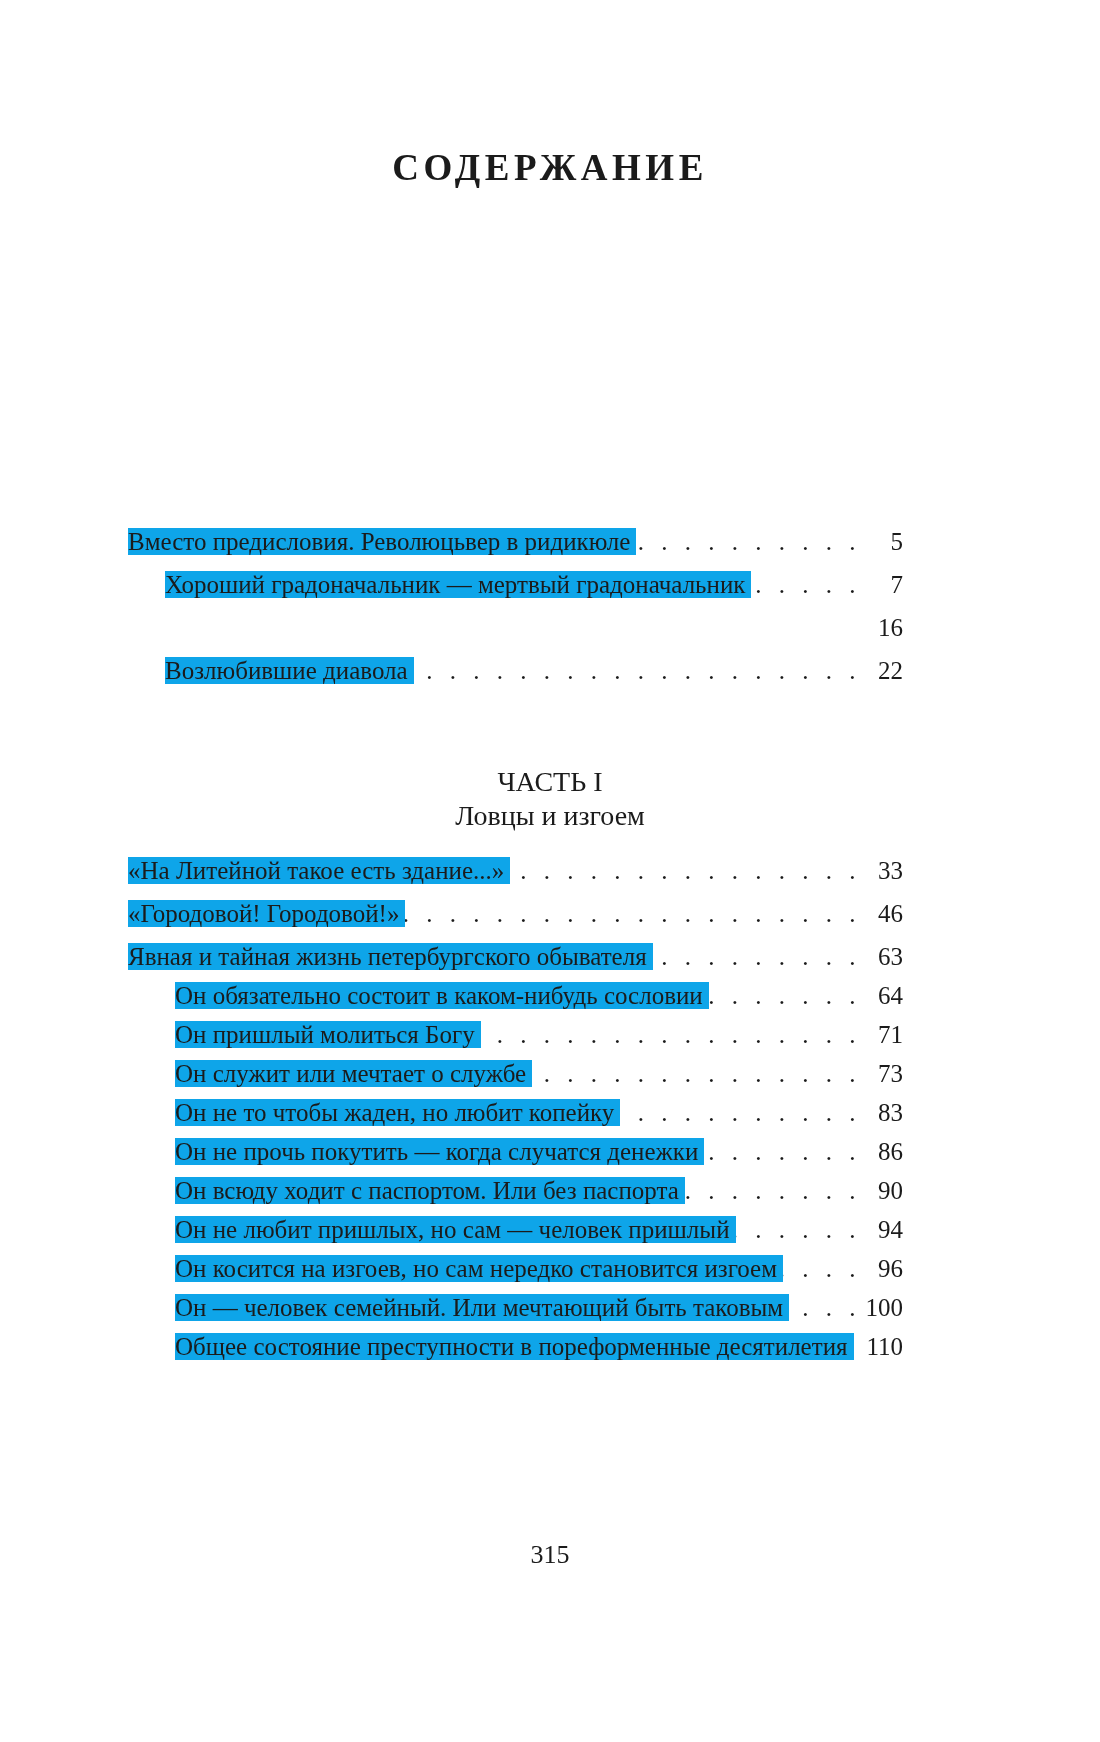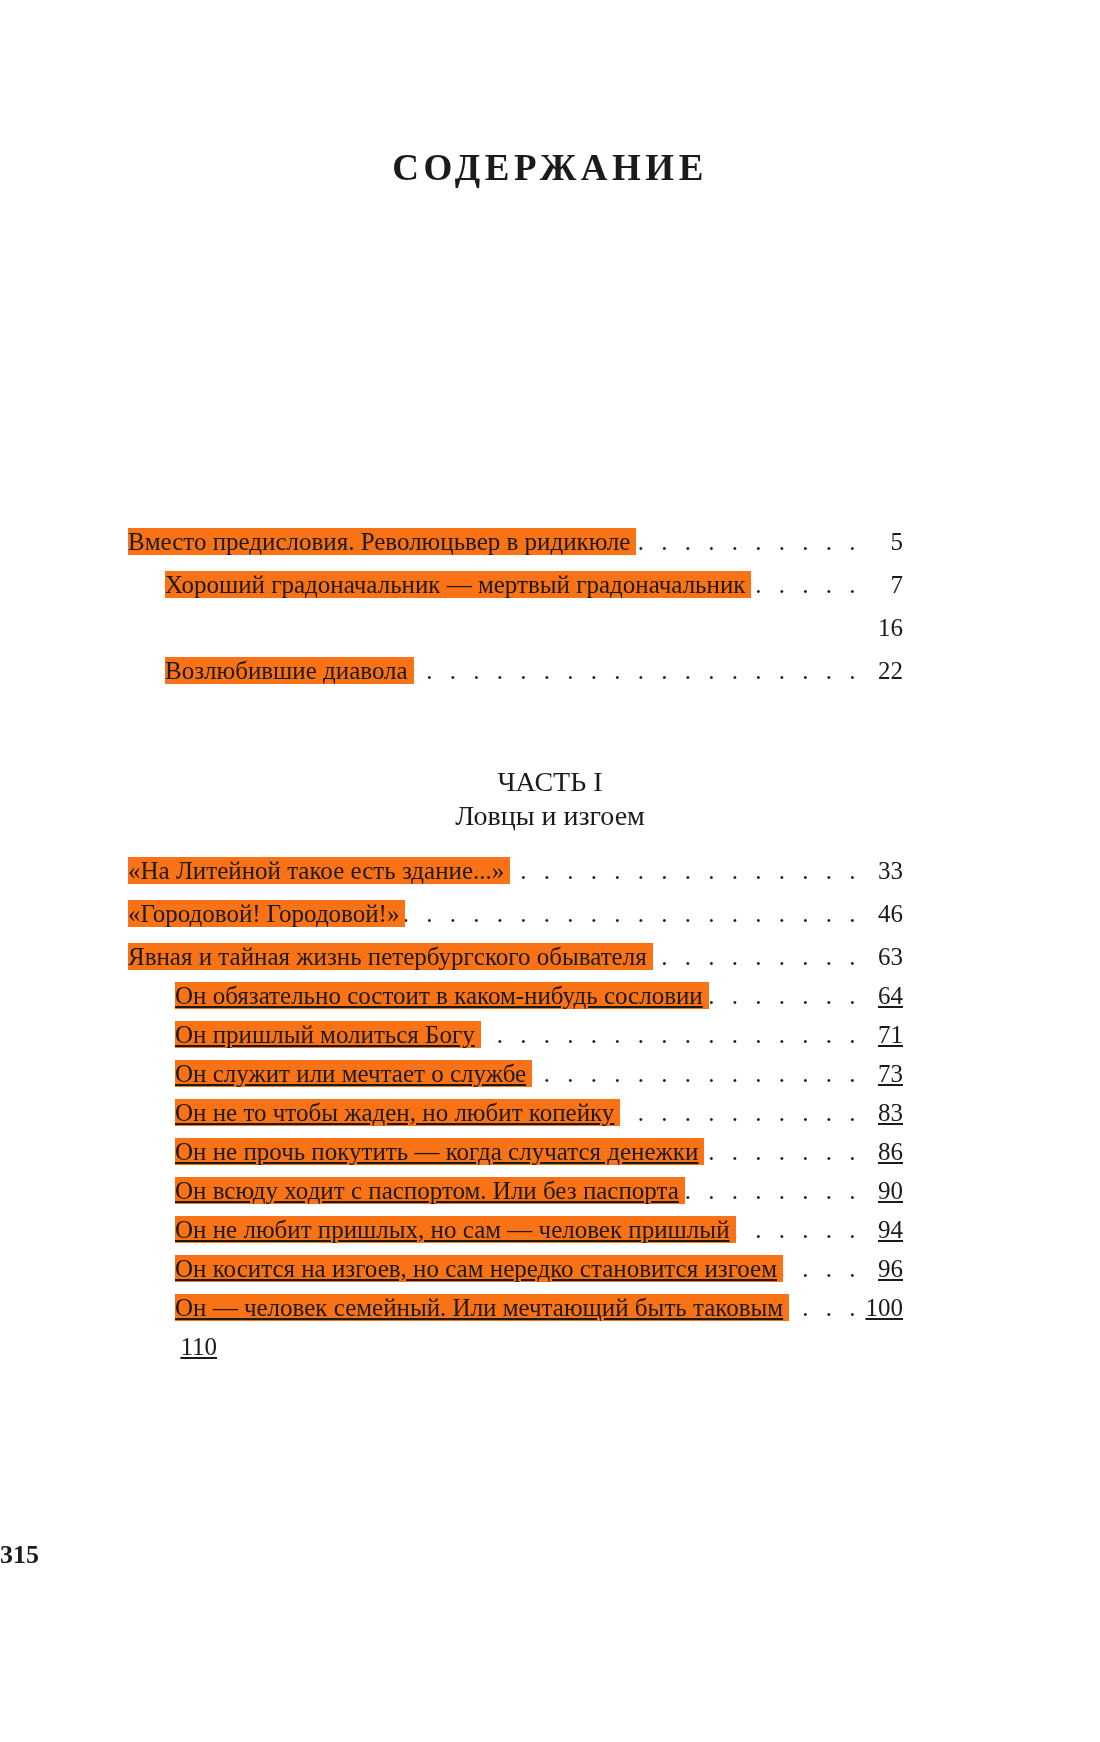--- a/index.html
+++ b/index.html
@@ -36,28 +36,28 @@
     }
     .toc-block-preface { top: 525px; }
     .toc-block-part1 { top: 854px; }
     .entry {
       display: flex;
       align-items: flex-end;
       margin-bottom: 10px;
     }
     .entry.tight { margin-bottom: 6px; }
     .entry.lvl1 { padding-left: 37px; }
-    .entry.lvl2 { padding-left: 47px; text-decoration: underline; }
+    .entry.lvl2 { padding-left: 47px; }
     .entry-title {
       flex: 1 1 auto;
       position: relative;
       overflow: hidden;
     }
     .entry-title .txt {
-      background: #f97316;
+      background: #0ea5e9;
       padding-right: 6px;
       position: relative;
       z-index: 1;
     }
     .entry-title .leader {
       position: absolute;
       right: 0;
       bottom: 0;
       white-space: nowrap;
       letter-spacing: 5.5px;
@@ -77,22 +77,23 @@
       width: 1100px;
       text-align: center;
       font-size: 28px;
       line-height: 34px;
     }
     .folio {
       position: absolute;
       top: 1540px;
       left: 0;
       width: 1100px;
+      text-align: center;
       font-size: 26px;
-      font-weight: bold;
+      font-weight: normal;
     }
   </style>
 </head>
 <body>
 
 <h1 class="page-title">СОДЕРЖАНИЕ</h1>
 
 <div class="toc toc-block-preface">
   <div class="entry">
     <div class="entry-title">
@@ -207,17 +208,21 @@
     <span class="entry-page">96</span>
   </div>
   <div class="entry lvl2 tight">
     <div class="entry-title">
       <span class="txt">Он — человек семейный. Или мечтающий быть таковым</span>
       <span class="leader">. . . . . . . . . . . . . . . . . . . . . . . . . . . . . . . . . . . . . . . . . . . . . . . . . . . . . . . . . . . . . . . . . . . . . .</span>
     </div>
     <span class="entry-page">100</span>
   </div>
   <div class="entry lvl2 tight">
+    <div class="entry-title">
+      <span class="txt">Общее состояние преступности в пореформенные десятилетия</span>
+      <span class="leader">. . . . . . . . . . . . . . . . . . . . . . . . . . . . . . . . . . . . . . . . . . . . . . . . . . . . . . . . . . . . . . . . . . . . . .</span>
+    </div>
     <span class="entry-page">110</span>
   </div>
 </div>
 
 <div class="folio">315</div>
 
 </body></html>

